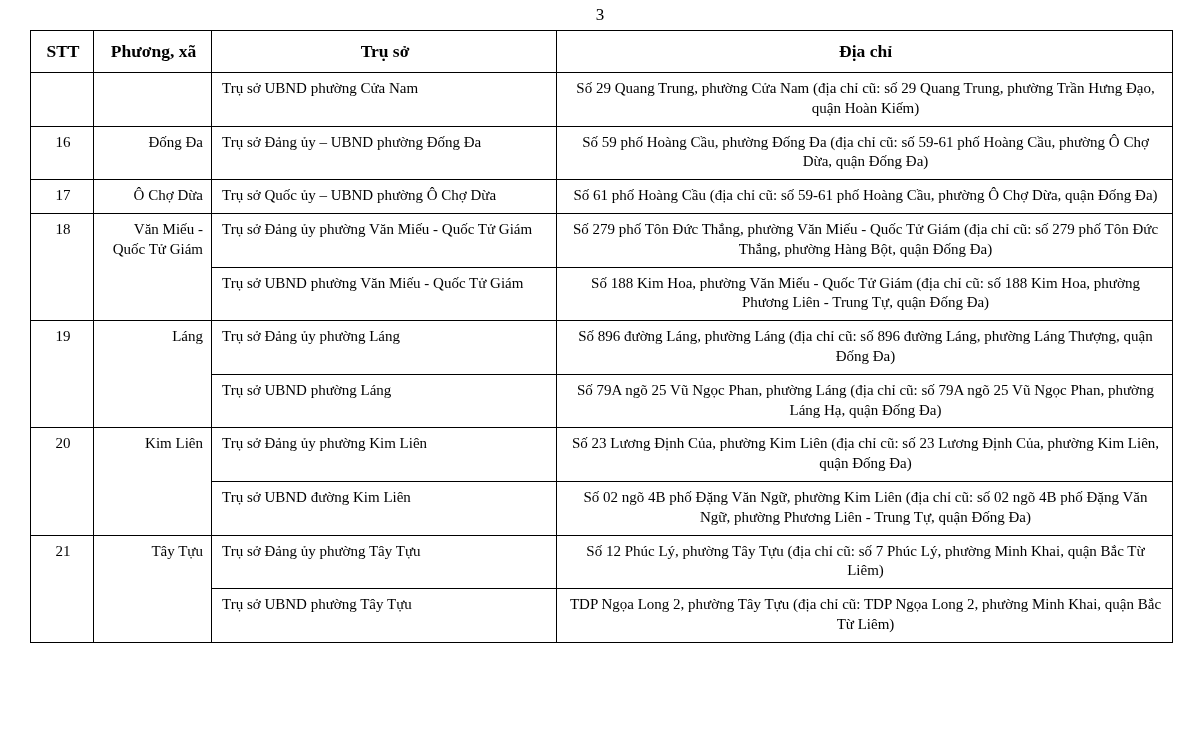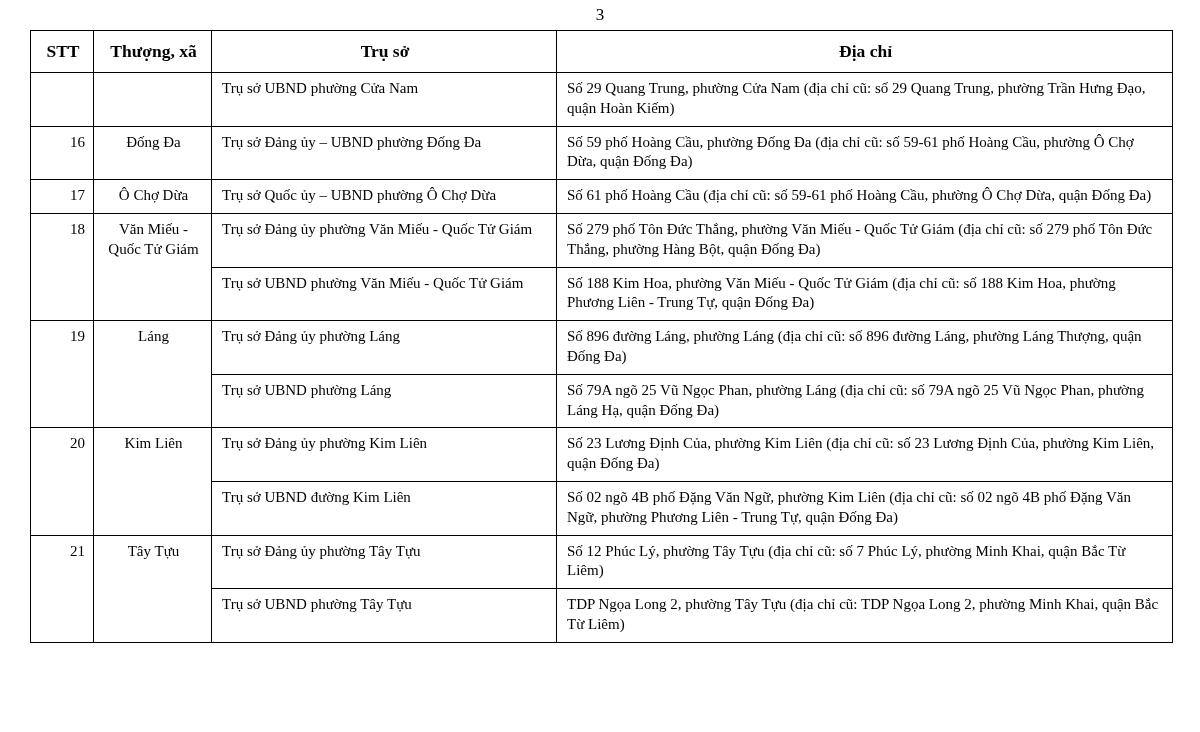--- a/index.html
+++ b/index.html
@@ -49,37 +49,37 @@
     padding-top: 9px;
     padding-bottom: 9px;
     font-size: 17.5px;
   }
   col.c-stt { width: 63px; }
   col.c-ward { width: 118px; }
   col.c-office { width: 345px; }
   col.c-address { width: 616px; }
 
   td.stt-cell {
-    text-align: right;
+    text-align: center;
     vertical-align: middle;
     padding-left: 2px;
     padding-right: 2px;
   }
   td.ward-cell {
-    text-align: center;
+    text-align: right;
     vertical-align: middle;
     padding-left: 4px;
     padding-right: 4px;
   }
   td.office-cell {
     text-align: left;
     vertical-align: top;
   }
   td.address-cell {
-    text-align: left;
+    text-align: center;
     vertical-align: top;
   }
 </style>
 </head>
 <body>
 
 <div class="page">
 
   <div class="page-number">3</div>
 
@@ -87,21 +87,21 @@
     <table class="doc-table">
       <colgroup>
         <col class="c-stt">
         <col class="c-ward">
         <col class="c-office">
         <col class="c-address">
       </colgroup>
       <thead>
         <tr>
           <th>STT</th>
-          <th>Thượng, xã</th>
+          <th>Phương, xã</th>
           <th>Trụ sở</th>
           <th>Địa chỉ</th>
         </tr>
       </thead>
       <tbody>
 
         <tr>
           <td class="stt-cell" rowspan="1"></td>
           <td class="ward-cell" rowspan="1"></td>
           <td class="office-cell">Trụ sở UBND phường Cửa Nam</td>

